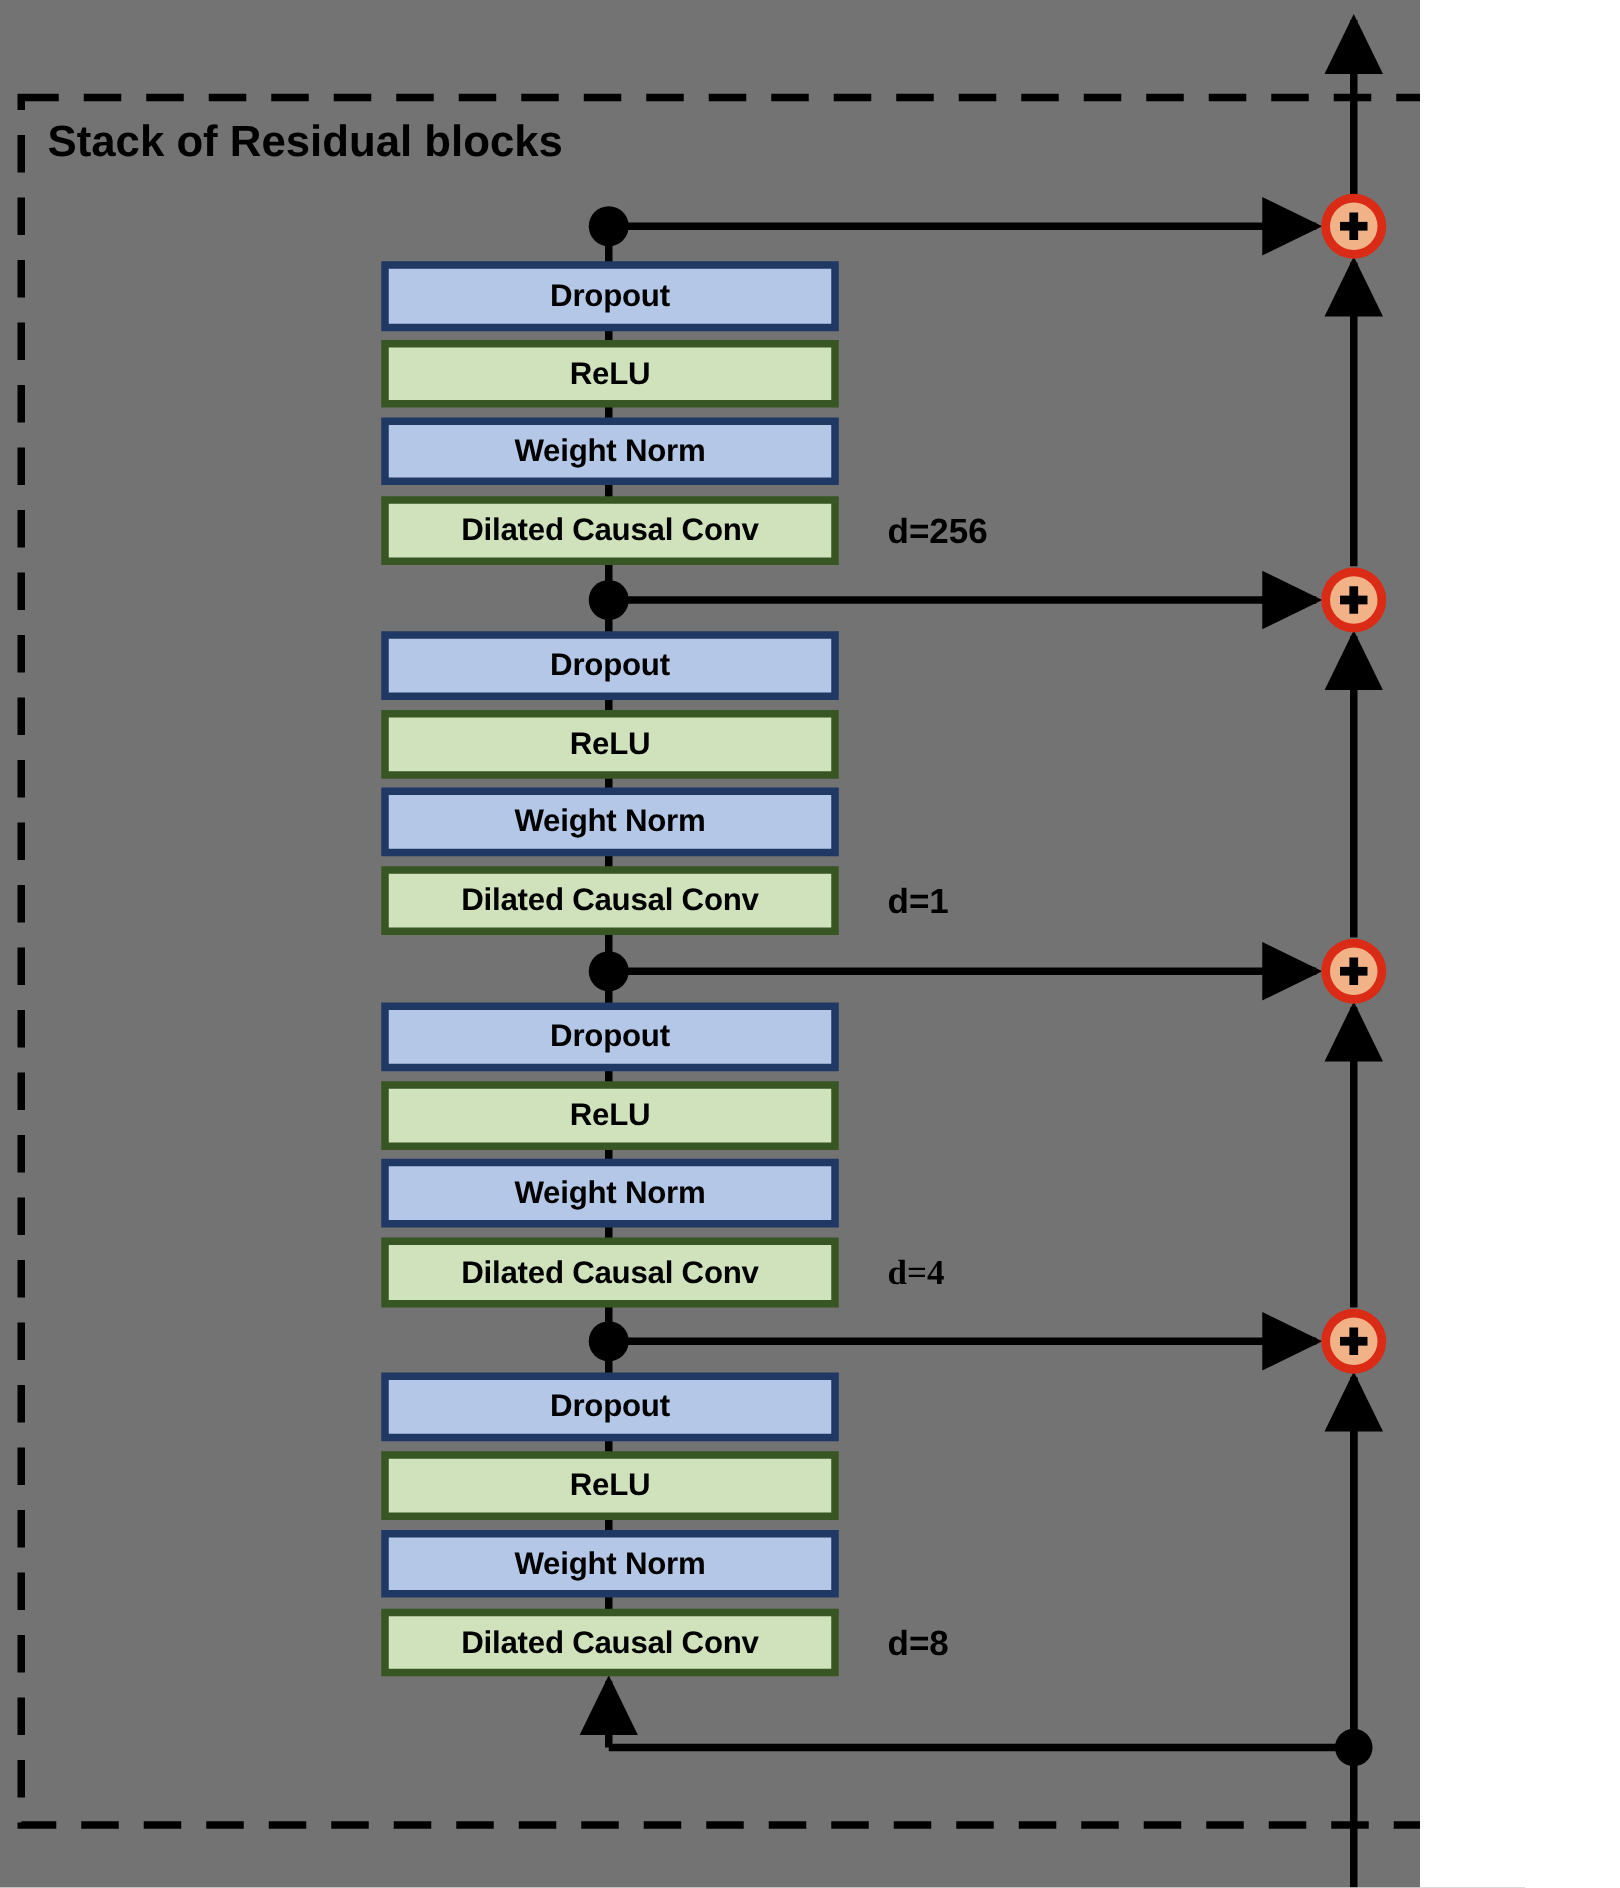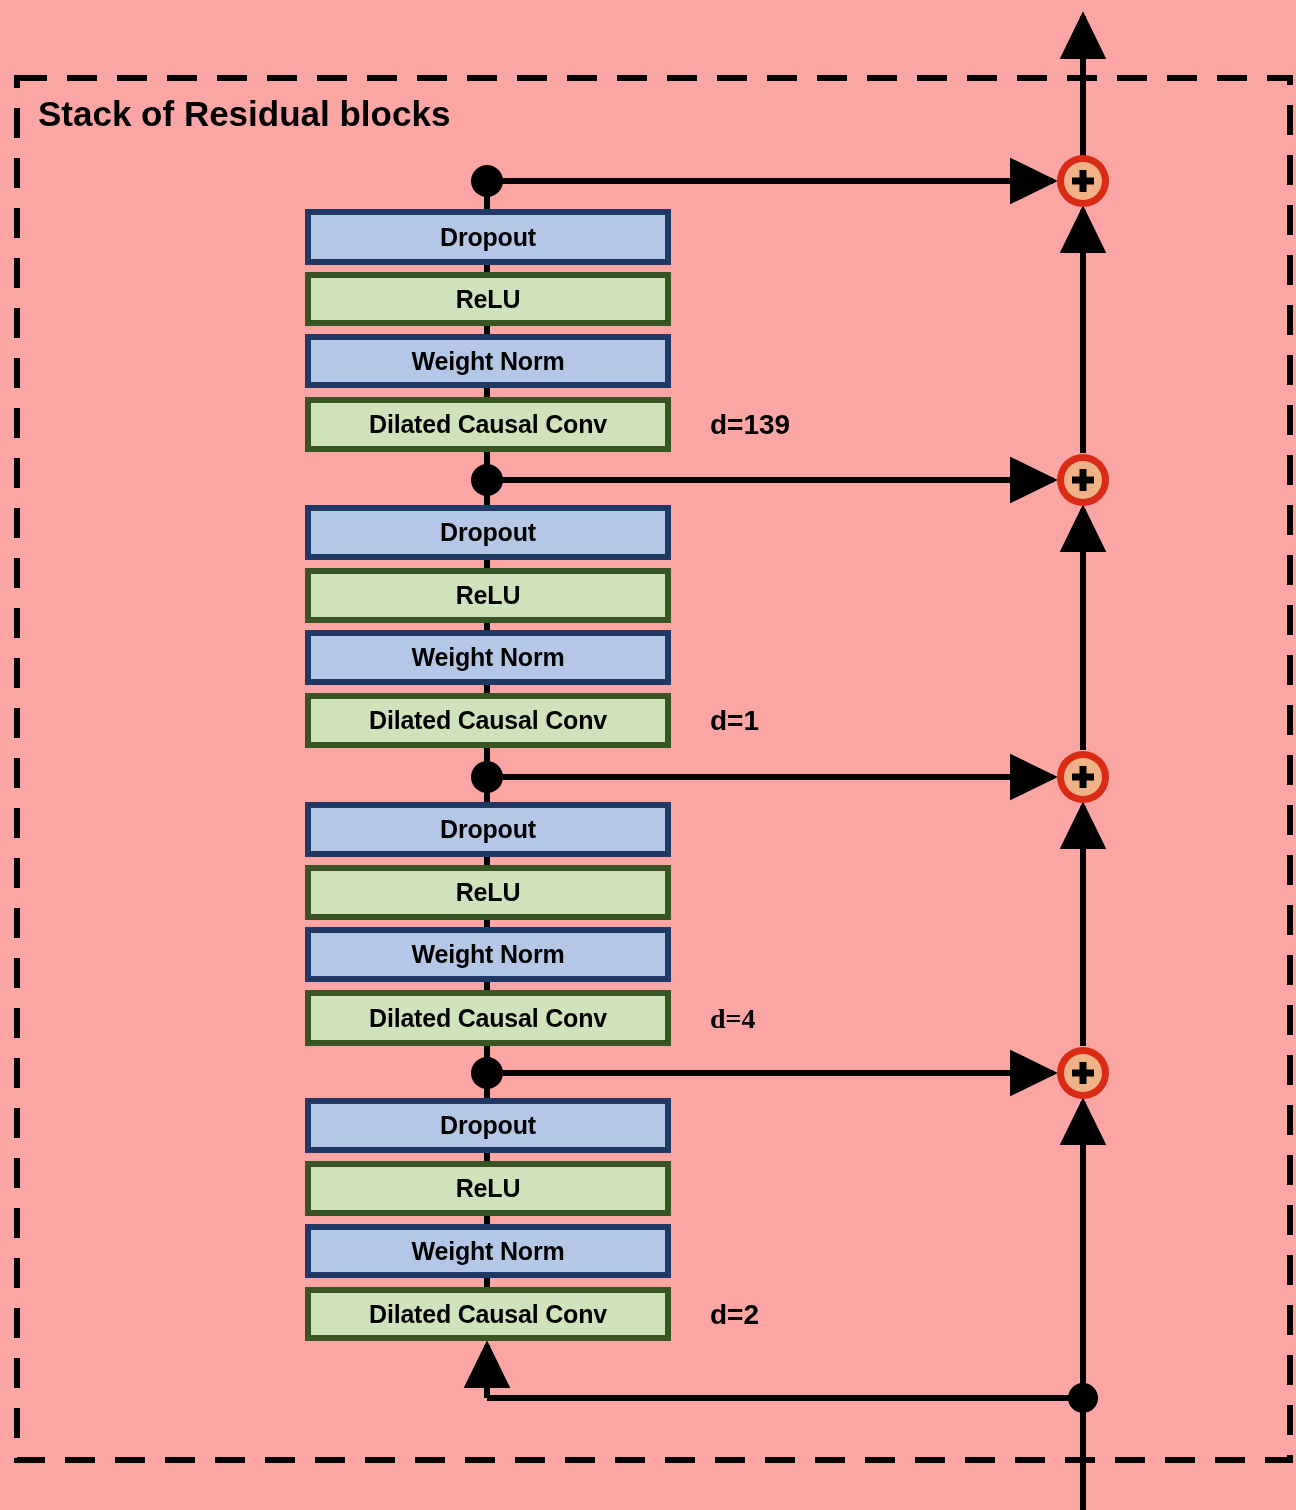--- a/index.html
+++ b/index.html
@@ -5,23 +5,23 @@
   html, body {
     margin: 0;
     padding: 0;
     background: #ffffff;
   }
   body {
     font-family: "Liberation Sans", sans-serif;
   }
   #canvas {
     position: relative;
-    width: 1296px;
+    width: 1136px;
     height: 1510px;
-    background: #fca5a5;
+    background: #737373;
     overflow: hidden;
   }
   svg.diagram {
     position: absolute;
     left: 0;
     top: 0;
     width: 1296px;
     height: 1510px;
   }
   .outer-dash {
@@ -198,33 +198,33 @@
       <line class="plus-glyph" x1="1083" y1="1062" x2="1083" y2="1084"></line>
     </g>
   </svg>
 
   <div class="group-title">Stack of Residual blocks</div>
 
   <div class="block-label" style="left:308px; top:212px; width:360px; height:50px;">Dropout</div>
   <div class="block-label" style="left:308px; top:275px; width:360px; height:48px;">ReLU</div>
   <div class="block-label" style="left:308px; top:337px; width:360px; height:48px;">Weight Norm</div>
   <div class="block-label" style="left:308px; top:400px; width:360px; height:49px;">Dilated Causal Conv</div>
-  <div class="dilation-label" style="left:710px; top:409px;">d=139</div>
+  <div class="dilation-label" style="left:710px; top:409px;">d=256</div>
 
   <div class="block-label" style="left:308px; top:508px; width:360px; height:49px;">Dropout</div>
   <div class="block-label" style="left:308px; top:571px; width:360px; height:49px;">ReLU</div>
   <div class="block-label" style="left:308px; top:633px; width:360px; height:49px;">Weight Norm</div>
   <div class="block-label" style="left:308px; top:696px; width:360px; height:49px;">Dilated Causal Conv</div>
   <div class="dilation-label" style="left:710px; top:705px;">d=1</div>
 
   <div class="block-label" style="left:308px; top:805px; width:360px; height:49px;">Dropout</div>
   <div class="block-label" style="left:308px; top:868px; width:360px; height:49px;">ReLU</div>
   <div class="block-label" style="left:308px; top:930px; width:360px; height:49px;">Weight Norm</div>
   <div class="block-label" style="left:308px; top:993px; width:360px; height:50px;">Dilated Causal Conv</div>
   <div class="dilation-label" style="left:710px; top:1003px;font-family:Liberation Serif, serif;">d=4</div>
 
   <div class="block-label" style="left:308px; top:1101px; width:360px; height:49px;">Dropout</div>
   <div class="block-label" style="left:308px; top:1164px; width:360px; height:49px;">ReLU</div>
   <div class="block-label" style="left:308px; top:1227px; width:360px; height:48px;">Weight Norm</div>
   <div class="block-label" style="left:308px; top:1290px; width:360px; height:48px;">Dilated Causal Conv</div>
-  <div class="dilation-label" style="left:710px; top:1299px;">d=2</div>
+  <div class="dilation-label" style="left:710px; top:1299px;">d=8</div>
 
 </div>
 
 </body></html>

